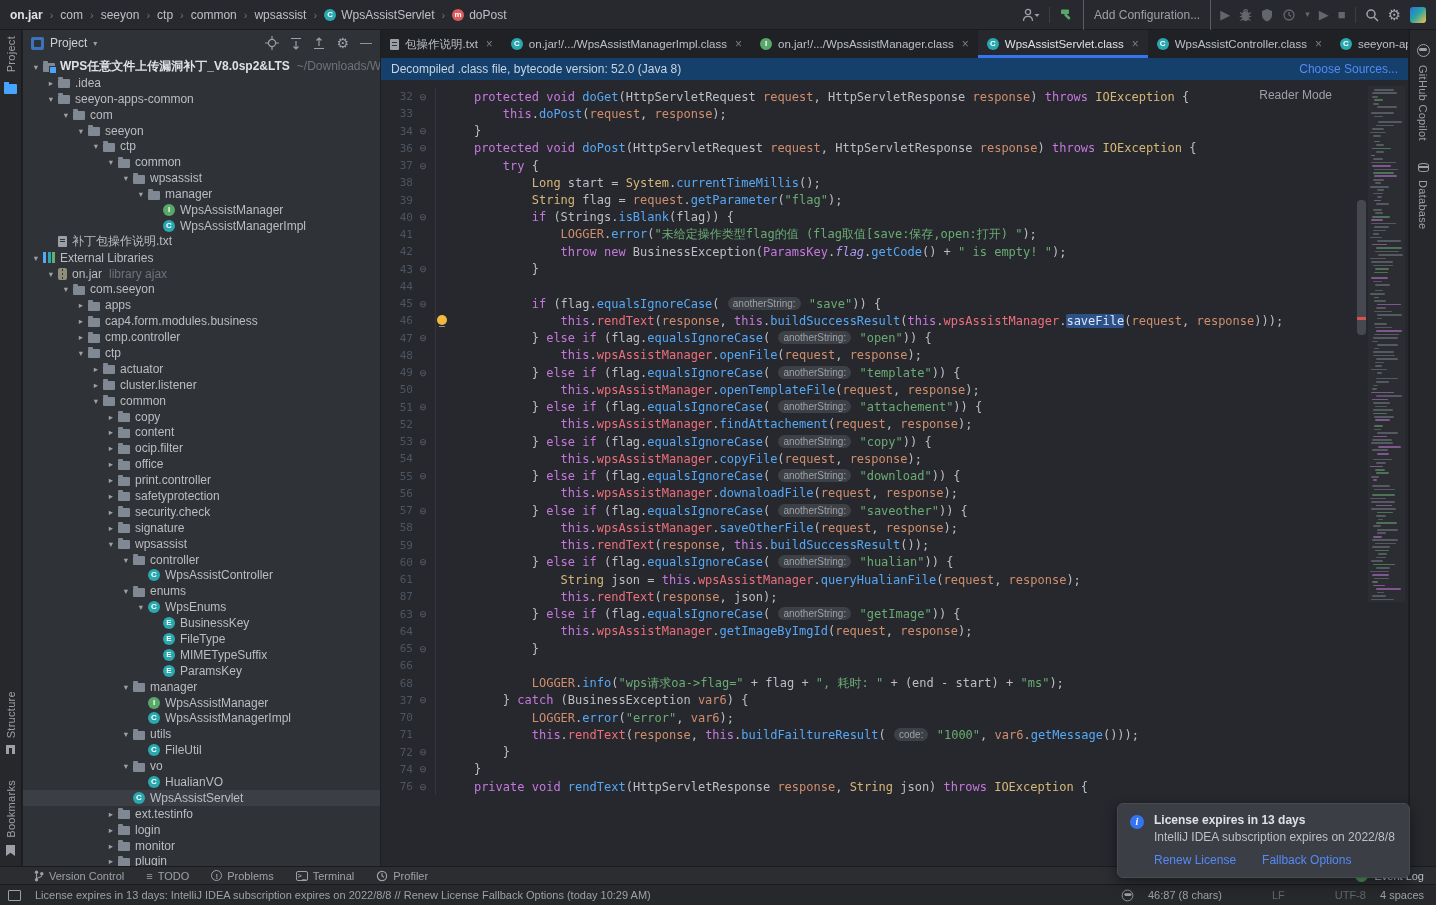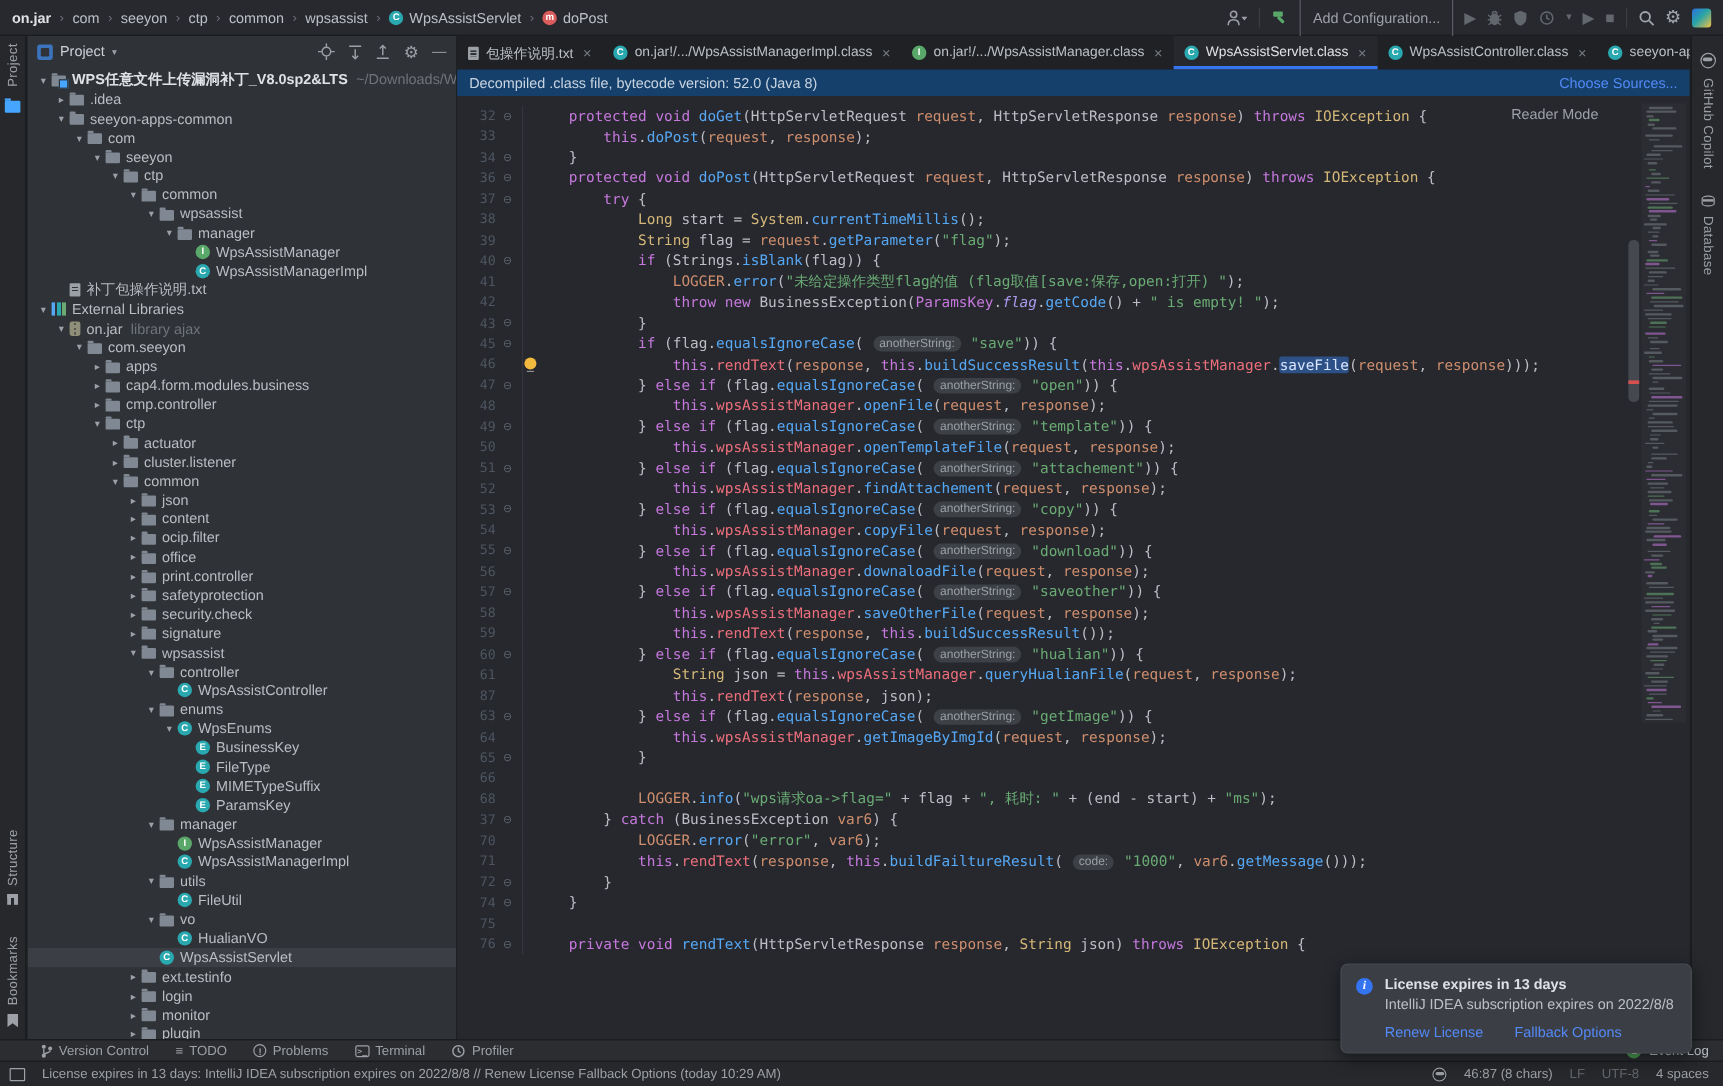--- a/index.html
+++ b/index.html
@@ -100,21 +100,21 @@
   .smark{position:absolute;right:42px;top:237px;width:9px;height:3px;background:#D6514F;}
   
   .twbar{position:absolute;left:0;right:0;bottom:21px;height:18px;background:#2B2D31;border-top:1px solid #1A1B1E;
          display:flex;align-items:center;font-size:11px;color:#9DA0A6;padding:0 12px 0 34px;gap:22px;box-sizing:border-box;}
   .twitem{display:flex;align-items:center;gap:5px;}
   .evlog{margin-left:auto;display:flex;align-items:center;gap:6px;color:#BCC0C6;}
   .badge{width:13px;height:13px;border-radius:50%;background:#499C54;color:#fff;font:bold 9px/13px "Liberation Sans",sans-serif;text-align:center;}
   .statusbar{position:absolute;left:0;right:0;bottom:0;height:21px;background:#26282B;border-top:1px solid #1A1B1E;
          display:flex;align-items:center;font-size:11px;color:#9DA0A6;padding:0 12px 0 8px;gap:14px;box-sizing:border-box;}
   .sb-right{margin-left:auto;display:flex;align-items:center;gap:14px;}
-  .dim{color:#62666D;}
+  .dim{color:#62666D;margin-left:36px;}
   .winic{width:11px;height:9px;border:1.5px solid #9DA0A6;border-radius:1px;}
   .copic{width:13px;height:13px;border-radius:50%;border:1.5px solid #9DA0A6;position:relative;box-sizing:border-box;}
   .copic::after{content:"";position:absolute;left:1.5px;right:1.5px;top:3px;height:3px;background:#9DA0A6;border-radius:2px;}
   .dbic{width:11px;height:9px;border:1.5px solid #9DA0A6;border-radius:5px/2.5px;position:relative;box-sizing:border-box;}
   .dbic::after{content:"";position:absolute;left:0;right:0;top:2.5px;height:1.5px;background:#9DA0A6;}
   .structic{width:9px;height:9px;background:
      linear-gradient(#9DA0A6 0 3px,transparent 3px),linear-gradient(90deg,#9DA0A6 0 3px,transparent 3px 6px,#9DA0A6 6px 9px);
      background-size:9px 9px;}
   .bkic{width:9px;height:11px;background:#9DA0A6;clip-path:polygon(0 0,100% 0,100% 100%,50% 70%,0 100%);}
   .foldic{width:13px;height:10px;background:#46A6FF;border-radius:1px;position:relative;margin-top:4px;}
@@ -384,21 +384,21 @@
           <span class="lbl">cluster.listener</span>
         </div>
         <div class="tr" style="padding-left: 66px;">
           <span class="chev">▾</span>
           <span class="ic ic-folder"></span>
           <span class="lbl">common</span>
         </div>
         <div class="tr" style="padding-left: 81px;">
           <span class="chev">▸</span>
           <span class="ic ic-folder"></span>
-          <span class="lbl">json</span>
+          <span class="lbl">copy</span>
         </div>
         <div class="tr" style="padding-left: 81px;">
           <span class="chev">▸</span>
           <span class="ic ic-folder"></span>
           <span class="lbl">content</span>
         </div>
         <div class="tr" style="padding-left: 81px;">
           <span class="chev">▸</span>
           <span class="ic ic-folder"></span>
           <span class="lbl">ocip.filter</span>
@@ -581,20 +581,21 @@
           <div class="cl"><span class="gut"><span class="ln">33</span><span class="fold"></span></span><span class="ct"><span class="tk-p">        </span><span class="tk-k">this</span><span class="tk-p">.</span><span class="tk-m">doPost</span><span class="tk-p">(</span><span class="tk-o">request</span><span class="tk-p">, </span><span class="tk-o">response</span><span class="tk-p">);</span></span></div>
           <div class="cl"><span class="gut"><span class="ln">34</span><span class="fold">⊖</span></span><span class="ct"><span class="tk-p">    }</span></span></div>
           <div class="cl"><span class="gut"><span class="ln">36</span><span class="fold">⊖</span></span><span class="ct"><span class="tk-p">    </span><span class="tk-k">protected</span><span class="tk-p"> </span><span class="tk-k">void</span><span class="tk-p"> </span><span class="tk-d">doPost</span><span class="tk-p">(HttpServletRequest </span><span class="tk-o">request</span><span class="tk-p">, HttpServletResponse </span><span class="tk-o">response</span><span class="tk-p">) </span><span class="tk-k">throws</span><span class="tk-p"> </span><span class="tk-t">IOException</span><span class="tk-p"> {</span></span></div>
           <div class="cl"><span class="gut"><span class="ln">37</span><span class="fold">⊖</span></span><span class="ct"><span class="tk-p">        </span><span class="tk-k">try</span><span class="tk-p"> {</span></span></div>
           <div class="cl"><span class="gut"><span class="ln">38</span><span class="fold"></span></span><span class="ct"><span class="tk-p">            </span><span class="tk-t">Long</span><span class="tk-p"> start = </span><span class="tk-t">System</span><span class="tk-p">.</span><span class="tk-m">currentTimeMillis</span><span class="tk-p">();</span></span></div>
           <div class="cl"><span class="gut"><span class="ln">39</span><span class="fold"></span></span><span class="ct"><span class="tk-p">            </span><span class="tk-t">String</span><span class="tk-p"> flag = </span><span class="tk-o">request</span><span class="tk-p">.</span><span class="tk-m">getParameter</span><span class="tk-p">(</span><span class="tk-s">"flag"</span><span class="tk-p">);</span></span></div>
           <div class="cl"><span class="gut"><span class="ln">40</span><span class="fold">⊖</span></span><span class="ct"><span class="tk-p">            </span><span class="tk-k">if</span><span class="tk-p"> (Strings.</span><span class="tk-m">isBlank</span><span class="tk-p">(flag)) {</span></span></div>
           <div class="cl"><span class="gut"><span class="ln">41</span><span class="fold"></span></span><span class="ct"><span class="tk-p">                </span><span class="tk-o">LOGGER</span><span class="tk-p">.</span><span class="tk-m">error</span><span class="tk-p">(</span><span class="tk-s">"未给定操作类型flag的值 (flag取值[save:保存,open:打开) "</span><span class="tk-p">);</span></span></div>
           <div class="cl"><span class="gut"><span class="ln">42</span><span class="fold"></span></span><span class="ct"><span class="tk-p">                </span><span class="tk-k">throw</span><span class="tk-p"> </span><span class="tk-k">new</span><span class="tk-p"> BusinessException(</span><span class="tk-e">ParamsKey</span><span class="tk-p">.</span><span class="tk-en">flag</span><span class="tk-p">.</span><span class="tk-m">getCode</span><span class="tk-p">() + </span><span class="tk-s">" is empty! "</span><span class="tk-p">);</span></span></div>
           <div class="cl"><span class="gut"><span class="ln">43</span><span class="fold">⊖</span></span><span class="ct"><span class="tk-p">            }</span></span></div>
+          <div class="cl"><span class="gut"><span class="ln">44</span><span class="fold"></span></span><span class="ct"></span></div>
           <div class="cl"><span class="gut"><span class="ln">45</span><span class="fold">⊖</span></span><span class="ct"><span class="tk-p">            </span><span class="tk-k">if</span><span class="tk-p"> (flag.</span><span class="tk-m">equalsIgnoreCase</span><span class="tk-p">( </span><span class="tk-i">anotherString:</span><span class="tk-p"> </span><span class="tk-s">"save"</span><span class="tk-p">)) {</span></span></div>
           <div class="cl"><span class="gut"><span class="ln">46</span><span class="fold"></span></span><span class="bulb"></span><span class="ct"><span class="tk-p">                </span><span class="tk-k">this</span><span class="tk-p">.</span><span class="tk-f">rendText</span><span class="tk-p">(</span><span class="tk-o">response</span><span class="tk-p">, </span><span class="tk-k">this</span><span class="tk-p">.</span><span class="tk-m">buildSuccessResult</span><span class="tk-p">(</span><span class="tk-k">this</span><span class="tk-p">.</span><span class="tk-f">wpsAssistManager</span><span class="tk-p">.</span><span class="tk-hl">saveFile</span><span class="tk-p">(</span><span class="tk-o">request</span><span class="tk-p">, </span><span class="tk-o">response</span><span class="tk-p">)));</span></span></div>
           <div class="cl"><span class="gut"><span class="ln">47</span><span class="fold">⊖</span></span><span class="ct"><span class="tk-p">            } </span><span class="tk-k">else</span><span class="tk-p"> </span><span class="tk-k">if</span><span class="tk-p"> (flag.</span><span class="tk-m">equalsIgnoreCase</span><span class="tk-p">( </span><span class="tk-i">anotherString:</span><span class="tk-p"> </span><span class="tk-s">"open"</span><span class="tk-p">)) {</span></span></div>
           <div class="cl"><span class="gut"><span class="ln">48</span><span class="fold"></span></span><span class="ct"><span class="tk-p">                </span><span class="tk-k">this</span><span class="tk-p">.</span><span class="tk-f">wpsAssistManager</span><span class="tk-p">.</span><span class="tk-m">openFile</span><span class="tk-p">(</span><span class="tk-o">request</span><span class="tk-p">, </span><span class="tk-o">response</span><span class="tk-p">);</span></span></div>
           <div class="cl"><span class="gut"><span class="ln">49</span><span class="fold">⊖</span></span><span class="ct"><span class="tk-p">            } </span><span class="tk-k">else</span><span class="tk-p"> </span><span class="tk-k">if</span><span class="tk-p"> (flag.</span><span class="tk-m">equalsIgnoreCase</span><span class="tk-p">( </span><span class="tk-i">anotherString:</span><span class="tk-p"> </span><span class="tk-s">"template"</span><span class="tk-p">)) {</span></span></div>
           <div class="cl"><span class="gut"><span class="ln">50</span><span class="fold"></span></span><span class="ct"><span class="tk-p">                </span><span class="tk-k">this</span><span class="tk-p">.</span><span class="tk-f">wpsAssistManager</span><span class="tk-p">.</span><span class="tk-m">openTemplateFile</span><span class="tk-p">(</span><span class="tk-o">request</span><span class="tk-p">, </span><span class="tk-o">response</span><span class="tk-p">);</span></span></div>
           <div class="cl"><span class="gut"><span class="ln">51</span><span class="fold">⊖</span></span><span class="ct"><span class="tk-p">            } </span><span class="tk-k">else</span><span class="tk-p"> </span><span class="tk-k">if</span><span class="tk-p"> (flag.</span><span class="tk-m">equalsIgnoreCase</span><span class="tk-p">( </span><span class="tk-i">anotherString:</span><span class="tk-p"> </span><span class="tk-s">"attachement"</span><span class="tk-p">)) {</span></span></div>
           <div class="cl"><span class="gut"><span class="ln">52</span><span class="fold"></span></span><span class="ct"><span class="tk-p">                </span><span class="tk-k">this</span><span class="tk-p">.</span><span class="tk-f">wpsAssistManager</span><span class="tk-p">.</span><span class="tk-m">findAttachement</span><span class="tk-p">(</span><span class="tk-o">request</span><span class="tk-p">, </span><span class="tk-o">response</span><span class="tk-p">);</span></span></div>
           <div class="cl"><span class="gut"><span class="ln">53</span><span class="fold">⊖</span></span><span class="ct"><span class="tk-p">            } </span><span class="tk-k">else</span><span class="tk-p"> </span><span class="tk-k">if</span><span class="tk-p"> (flag.</span><span class="tk-m">equalsIgnoreCase</span><span class="tk-p">( </span><span class="tk-i">anotherString:</span><span class="tk-p"> </span><span class="tk-s">"copy"</span><span class="tk-p">)) {</span></span></div>
           <div class="cl"><span class="gut"><span class="ln">54</span><span class="fold"></span></span><span class="ct"><span class="tk-p">                </span><span class="tk-k">this</span><span class="tk-p">.</span><span class="tk-f">wpsAssistManager</span><span class="tk-p">.</span><span class="tk-m">copyFile</span><span class="tk-p">(</span><span class="tk-o">request</span><span class="tk-p">, </span><span class="tk-o">response</span><span class="tk-p">);</span></span></div>
@@ -609,21 +610,20 @@
           <div class="cl"><span class="gut"><span class="ln">63</span><span class="fold">⊖</span></span><span class="ct"><span class="tk-p">            } </span><span class="tk-k">else</span><span class="tk-p"> </span><span class="tk-k">if</span><span class="tk-p"> (flag.</span><span class="tk-m">equalsIgnoreCase</span><span class="tk-p">( </span><span class="tk-i">anotherString:</span><span class="tk-p"> </span><span class="tk-s">"getImage"</span><span class="tk-p">)) {</span></span></div>
           <div class="cl"><span class="gut"><span class="ln">64</span><span class="fold"></span></span><span class="ct"><span class="tk-p">                </span><span class="tk-k">this</span><span class="tk-p">.</span><span class="tk-f">wpsAssistManager</span><span class="tk-p">.</span><span class="tk-m">getImageByImgId</span><span class="tk-p">(</span><span class="tk-o">request</span><span class="tk-p">, </span><span class="tk-o">response</span><span class="tk-p">);</span></span></div>
           <div class="cl"><span class="gut"><span class="ln">65</span><span class="fold">⊖</span></span><span class="ct"><span class="tk-p">            }</span></span></div>
           <div class="cl"><span class="gut"><span class="ln">66</span><span class="fold"></span></span><span class="ct"></span></div>
           <div class="cl"><span class="gut"><span class="ln">68</span><span class="fold"></span></span><span class="ct"><span class="tk-p">            </span><span class="tk-o">LOGGER</span><span class="tk-p">.</span><span class="tk-m">info</span><span class="tk-p">(</span><span class="tk-s">"wps请求oa-&gt;flag="</span><span class="tk-p"> + flag + </span><span class="tk-s">", 耗时: "</span><span class="tk-p"> + (end - start) + </span><span class="tk-s">"ms"</span><span class="tk-p">);</span></span></div>
           <div class="cl"><span class="gut"><span class="ln">37</span><span class="fold">⊖</span></span><span class="ct"><span class="tk-p">        } </span><span class="tk-k">catch</span><span class="tk-p"> (BusinessException </span><span class="tk-o">var6</span><span class="tk-p">) {</span></span></div>
           <div class="cl"><span class="gut"><span class="ln">70</span><span class="fold"></span></span><span class="ct"><span class="tk-p">            </span><span class="tk-o">LOGGER</span><span class="tk-p">.</span><span class="tk-m">error</span><span class="tk-p">(</span><span class="tk-s">"error"</span><span class="tk-p">, </span><span class="tk-o">var6</span><span class="tk-p">);</span></span></div>
           <div class="cl"><span class="gut"><span class="ln">71</span><span class="fold"></span></span><span class="ct"><span class="tk-p">            </span><span class="tk-k">this</span><span class="tk-p">.</span><span class="tk-f">rendText</span><span class="tk-p">(</span><span class="tk-o">response</span><span class="tk-p">, </span><span class="tk-k">this</span><span class="tk-p">.</span><span class="tk-m">buildFailtureResult</span><span class="tk-p">( </span><span class="tk-i">code:</span><span class="tk-p"> </span><span class="tk-s">"1000"</span><span class="tk-p">, </span><span class="tk-o">var6</span><span class="tk-p">.</span><span class="tk-m">getMessage</span><span class="tk-p">()));</span></span></div>
           <div class="cl"><span class="gut"><span class="ln">72</span><span class="fold">⊖</span></span><span class="ct"><span class="tk-p">        }</span></span></div>
           <div class="cl"><span class="gut"><span class="ln">74</span><span class="fold">⊖</span></span><span class="ct"><span class="tk-p">    }</span></span></div>
-          <div class="cl"><span class="gut"><span class="ln">75</span><span class="fold"></span></span><span class="ct"></span></div>
           <div class="cl"><span class="gut"><span class="ln">76</span><span class="fold">⊖</span></span><span class="ct"><span class="tk-p">    </span><span class="tk-k">private</span><span class="tk-p"> </span><span class="tk-k">void</span><span class="tk-p"> </span><span class="tk-d">rendText</span><span class="tk-p">(HttpServletResponse </span><span class="tk-o">response</span><span class="tk-p">, </span><span class="tk-t">String</span><span class="tk-p"> json) </span><span class="tk-k">throws</span><span class="tk-p"> </span><span class="tk-t">IOException</span><span class="tk-p"> {</span></span></div>
         </div>
       <span class="reader">Reader Mode</span>
       <div class="minimap" id="minimap">
           <div class="mbar" style="background: rgb(120, 125, 133); opacity: 0.55; margin-left: 4.1967px; width: 20.1793px;"></div>
           <div class="mbar" style="background: rgb(120, 125, 133); opacity: 0.55; margin-left: 1.57029px; width: 25.4692px;"></div>
           <div class="mbar" style="background: rgb(120, 125, 133); opacity: 0.55; margin-left: 2.05681px; width: 6.35592px;"></div>
           <div class="mbar" style="background: rgb(106, 171, 115); opacity: 0.55; margin-left: 3.61623px; width: 9.39855px;"></div>
           <div class="mbar" style="background: rgb(120, 125, 133); opacity: 0.55; margin-left: 2.58659px; width: 6.27606px;"></div>
           <div class="mbar" style="background: rgb(120, 125, 133); opacity: 0.55; margin-left: 6.75563px; width: 20.2144px; margin-bottom: 4px;"></div>

